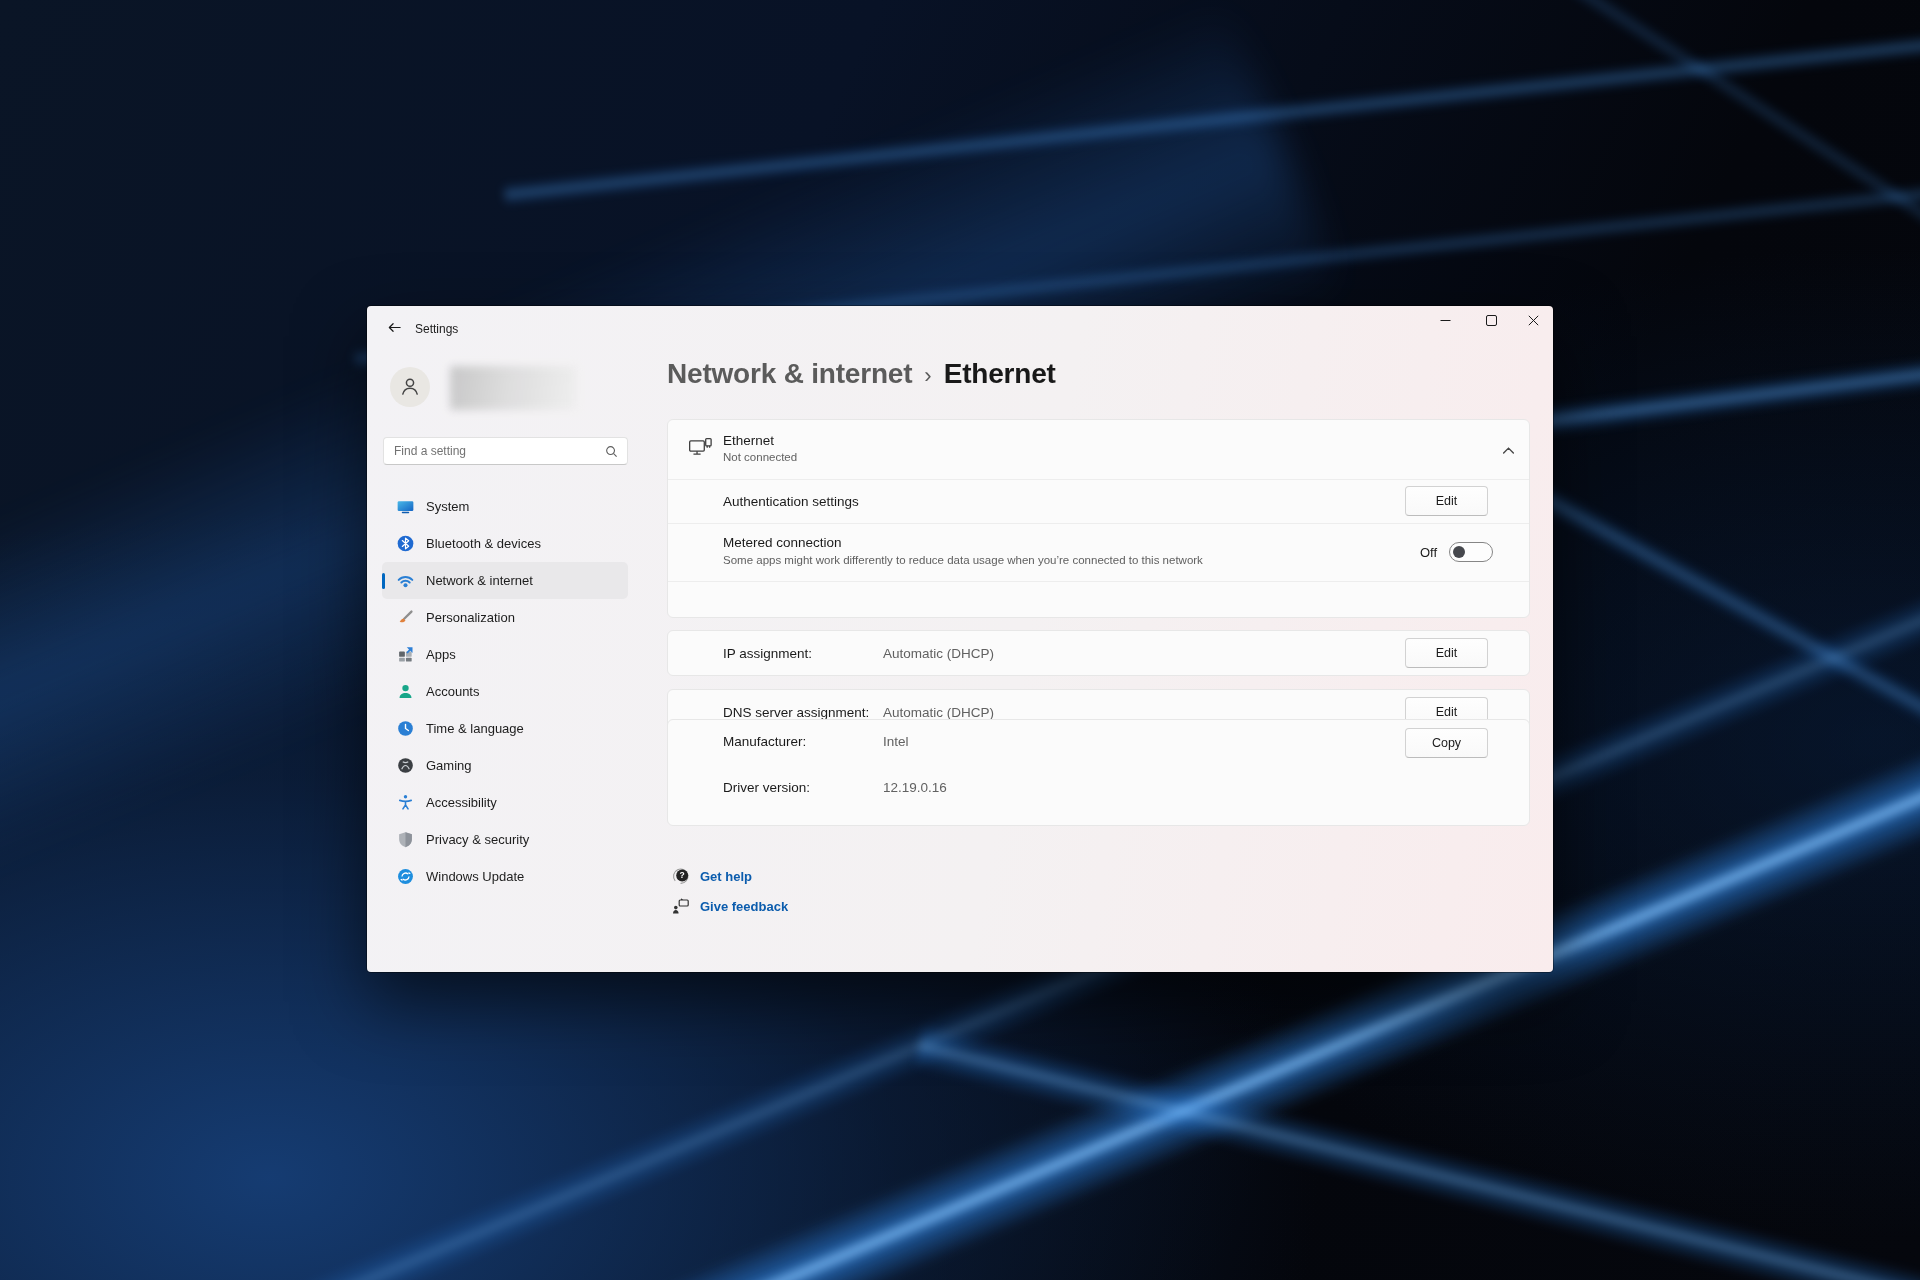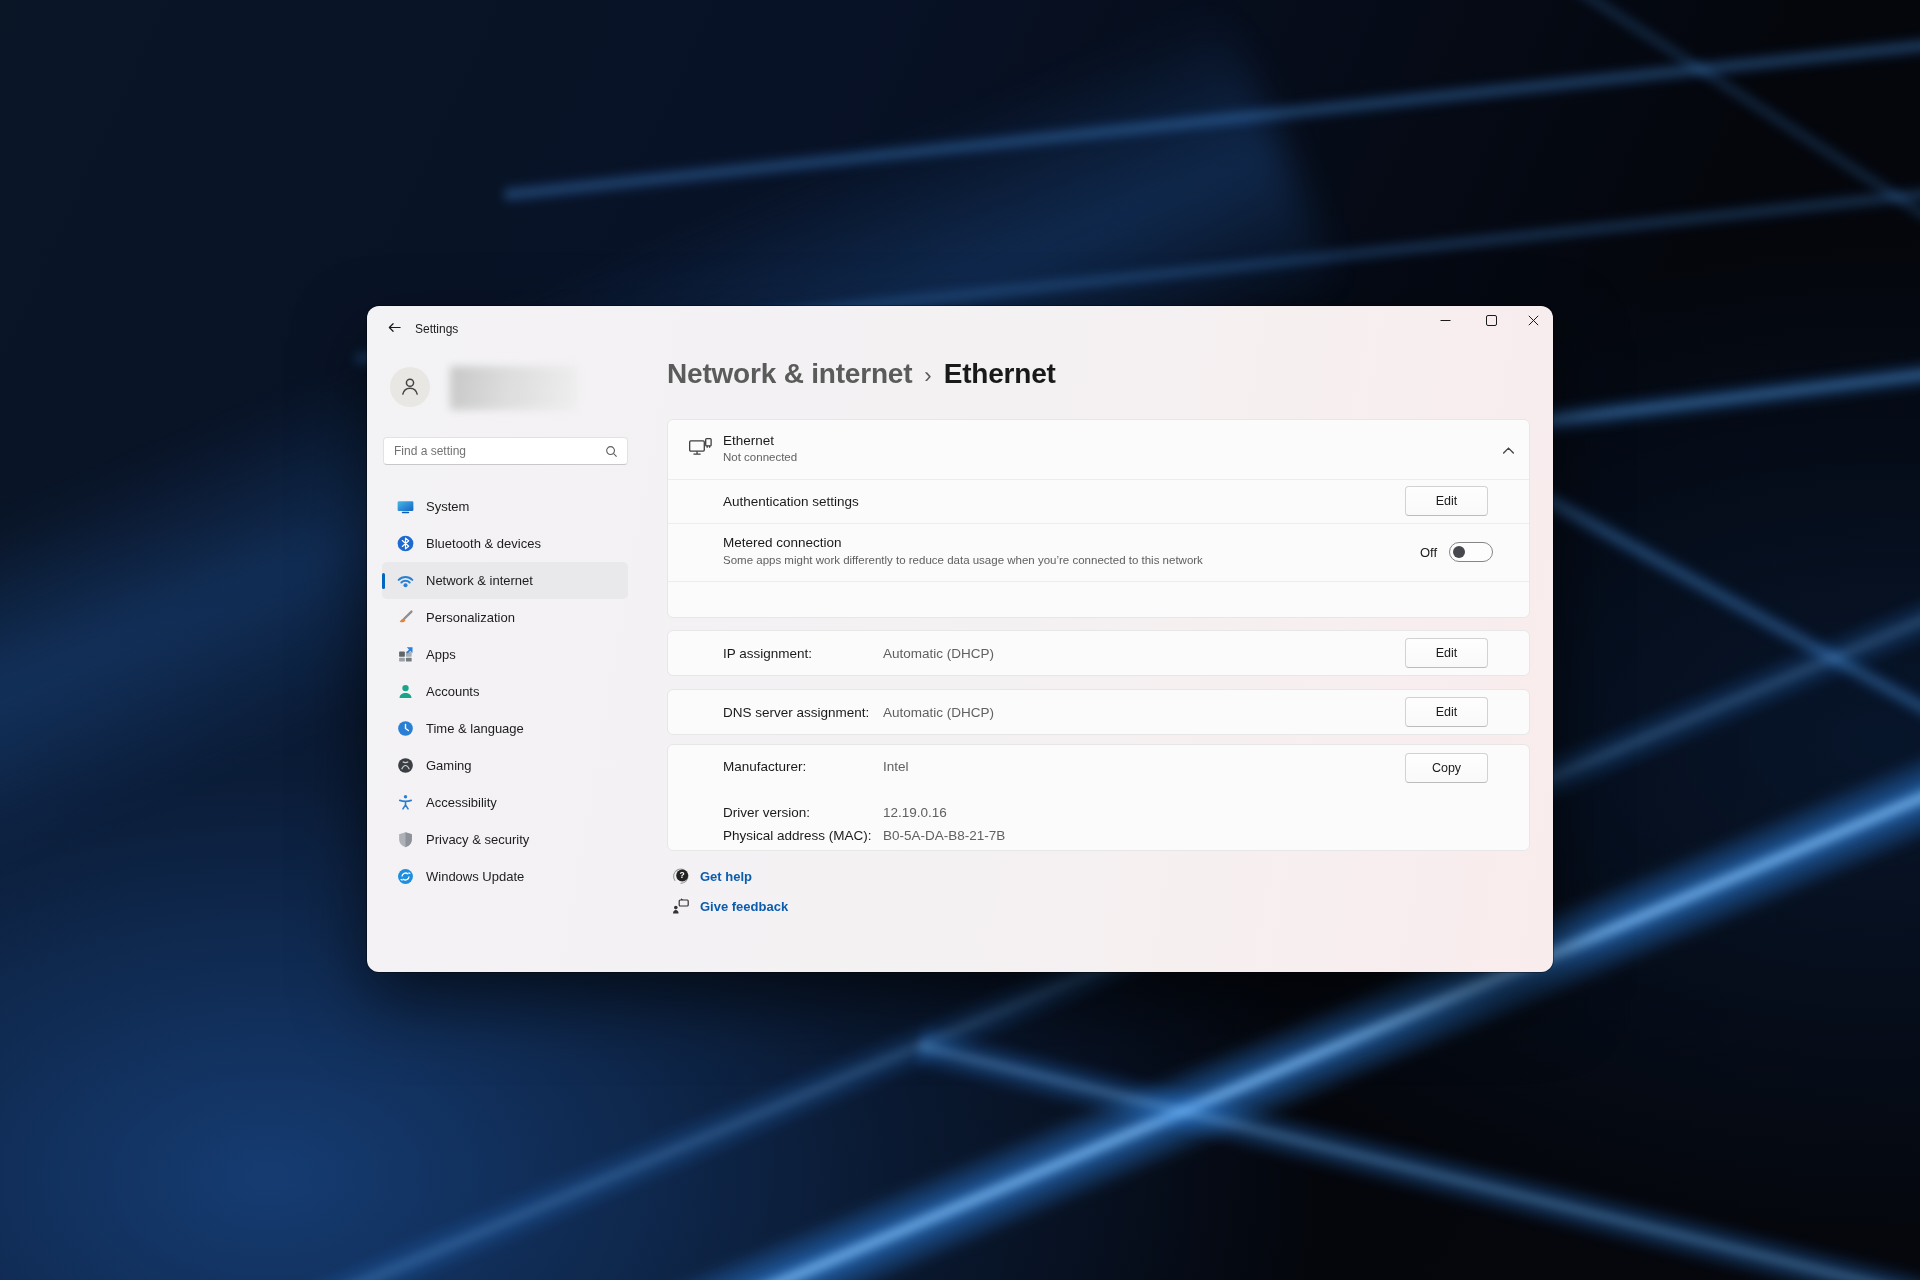--- a/index.html
+++ b/index.html
@@ -20,21 +20,21 @@
   .b3 { left:-350px; top:320px;  width:1700px; height:320px; transform:rotate(-23deg); opacity:.8; }
   .b4 { left:500px;  top:95px;   width:1700px; height:22px;  transform:rotate(-6deg); opacity:.5; }
   .b5 { left:350px;  top:255px;  width:1800px; height:20px;  transform:rotate(-6deg); opacity:.38; }
   .b6 { left:600px;  top:430px;  width:1500px; height:30px;  transform:rotate(-7deg); opacity:.65; }
   .b7 { left:1050px; top:60px;   width:1300px; height:18px;  transform:rotate(33deg); opacity:.3; }
   .b8 { left:1180px; top:560px;  width:1000px; height:26px;  transform:rotate(29deg); opacity:.5; }
   .b9 { left:900px;  top:1180px; width:1300px; height:46px;  transform:rotate(14deg); opacity:.6; }
 
   
   .win { position:absolute; left:367px; top:306px; width:1186px; height:666px;
-         border-radius:12px; overflow:hidden;
+         border-radius:4px; overflow:hidden;
          background:linear-gradient(100deg,#f3f2f5 0%,#f4f1f2 55%,#f9eced 100%);
          box-shadow:0 30px 70px rgba(0,0,0,.6), 0 0 0 1px rgba(0,0,0,.35);
          color:#1b1b1b; font-size:13px; }
 
   .titlebar { position:absolute; left:0; top:0; right:0; height:44px; }
   .back-btn { position:absolute; left:12px; top:9px; width:30px; height:28px; border-radius:4px;
               display:flex; align-items:center; justify-content:center; }
   .win-title { position:absolute; left:48px; top:16px; font-size:12px; color:#1c1c1c; }
   .caption { position:absolute; top:0; height:31px; width:46px; display:flex; align-items:center; justify-content:center; }
   .cap-min { left:1055px; } .cap-max { left:1101px; } .cap-close { left:1147px; width:39px; }
@@ -103,21 +103,21 @@
             position:relative; }
   .toggle .knob { position:absolute; left:3px; top:3px; width:12px; height:12px; border-radius:50%;
                   background:#46484d; }
 
   .ip-card  { top:324px; height:46px; }
   .dns-card { top:383px; height:46px; }
   .kv-label { position:absolute; left:55px; top:15px; font-size:13.5px; color:#1b1b1b; }
   .kv-value { position:absolute; left:215px; top:15px; font-size:13.5px; color:#616161; }
   .ip-card .btn, .dns-card .btn { top:7px; }
 
-  .det-card { top:438px; height:107px; }
+  .det-card { top:413px; height:107px; }
   .det-row { position:absolute; left:0; width:100%; height:23px; }
   .det-row .kv-label { top:4px; }
   .det-row .kv-value { top:4px; }
   .d0{top:10px;} .d1{top:33px;} .d2{top:56px;} .d3{top:79px;}
   .det-card .btn { top:8px; }
 
   .flink { position:absolute; left:4px; height:24px; display:flex; align-items:center; }
   .fl-help { top:558px; } .fl-feedback { top:588px; }
   .flink .ficon { width:20px; display:flex; justify-content:center; }
   .flink a { margin-left:9px; font-size:13px; font-weight:700; color:var(--link,#0b5cad); text-decoration:none; }
@@ -357,24 +357,20 @@
 
       <div class="card det-card">
         <div class="det-row d0">
           <span class="kv-label">Manufacturer:</span>
           <span class="kv-value">Intel</span>
         </div>
         <div class="det-row d2">
           <span class="kv-label">Driver version:</span>
           <span class="kv-value">12.19.0.16</span>
         </div>
-        <div class="det-row d3">
-          <span class="kv-label">Physical address (MAC):</span>
-          <span class="kv-value">B0-5A-DA-B8-21-7B</span>
-        </div>
         <div class="btn">Copy</div>
       </div>
 
       <div class="flink fl-help">
         <span class="ficon">
           <svg width="18" height="18" viewBox="0 0 18 18">
               <path d="M3.2 13.8A7.2 7.2 0 1 1 8.6 16.4" fill="none" stroke="#9a9a9a" stroke-width="1.1"></path>
               <circle cx="10.2" cy="8.6" r="6" fill="#232323"></circle>
               <text x="10.2" y="11.4" font-size="8.5" fill="#fff" text-anchor="middle" font-weight="bold" font-family="Liberation Sans, DejaVu Sans, sans-serif">?</text>
             </svg>

